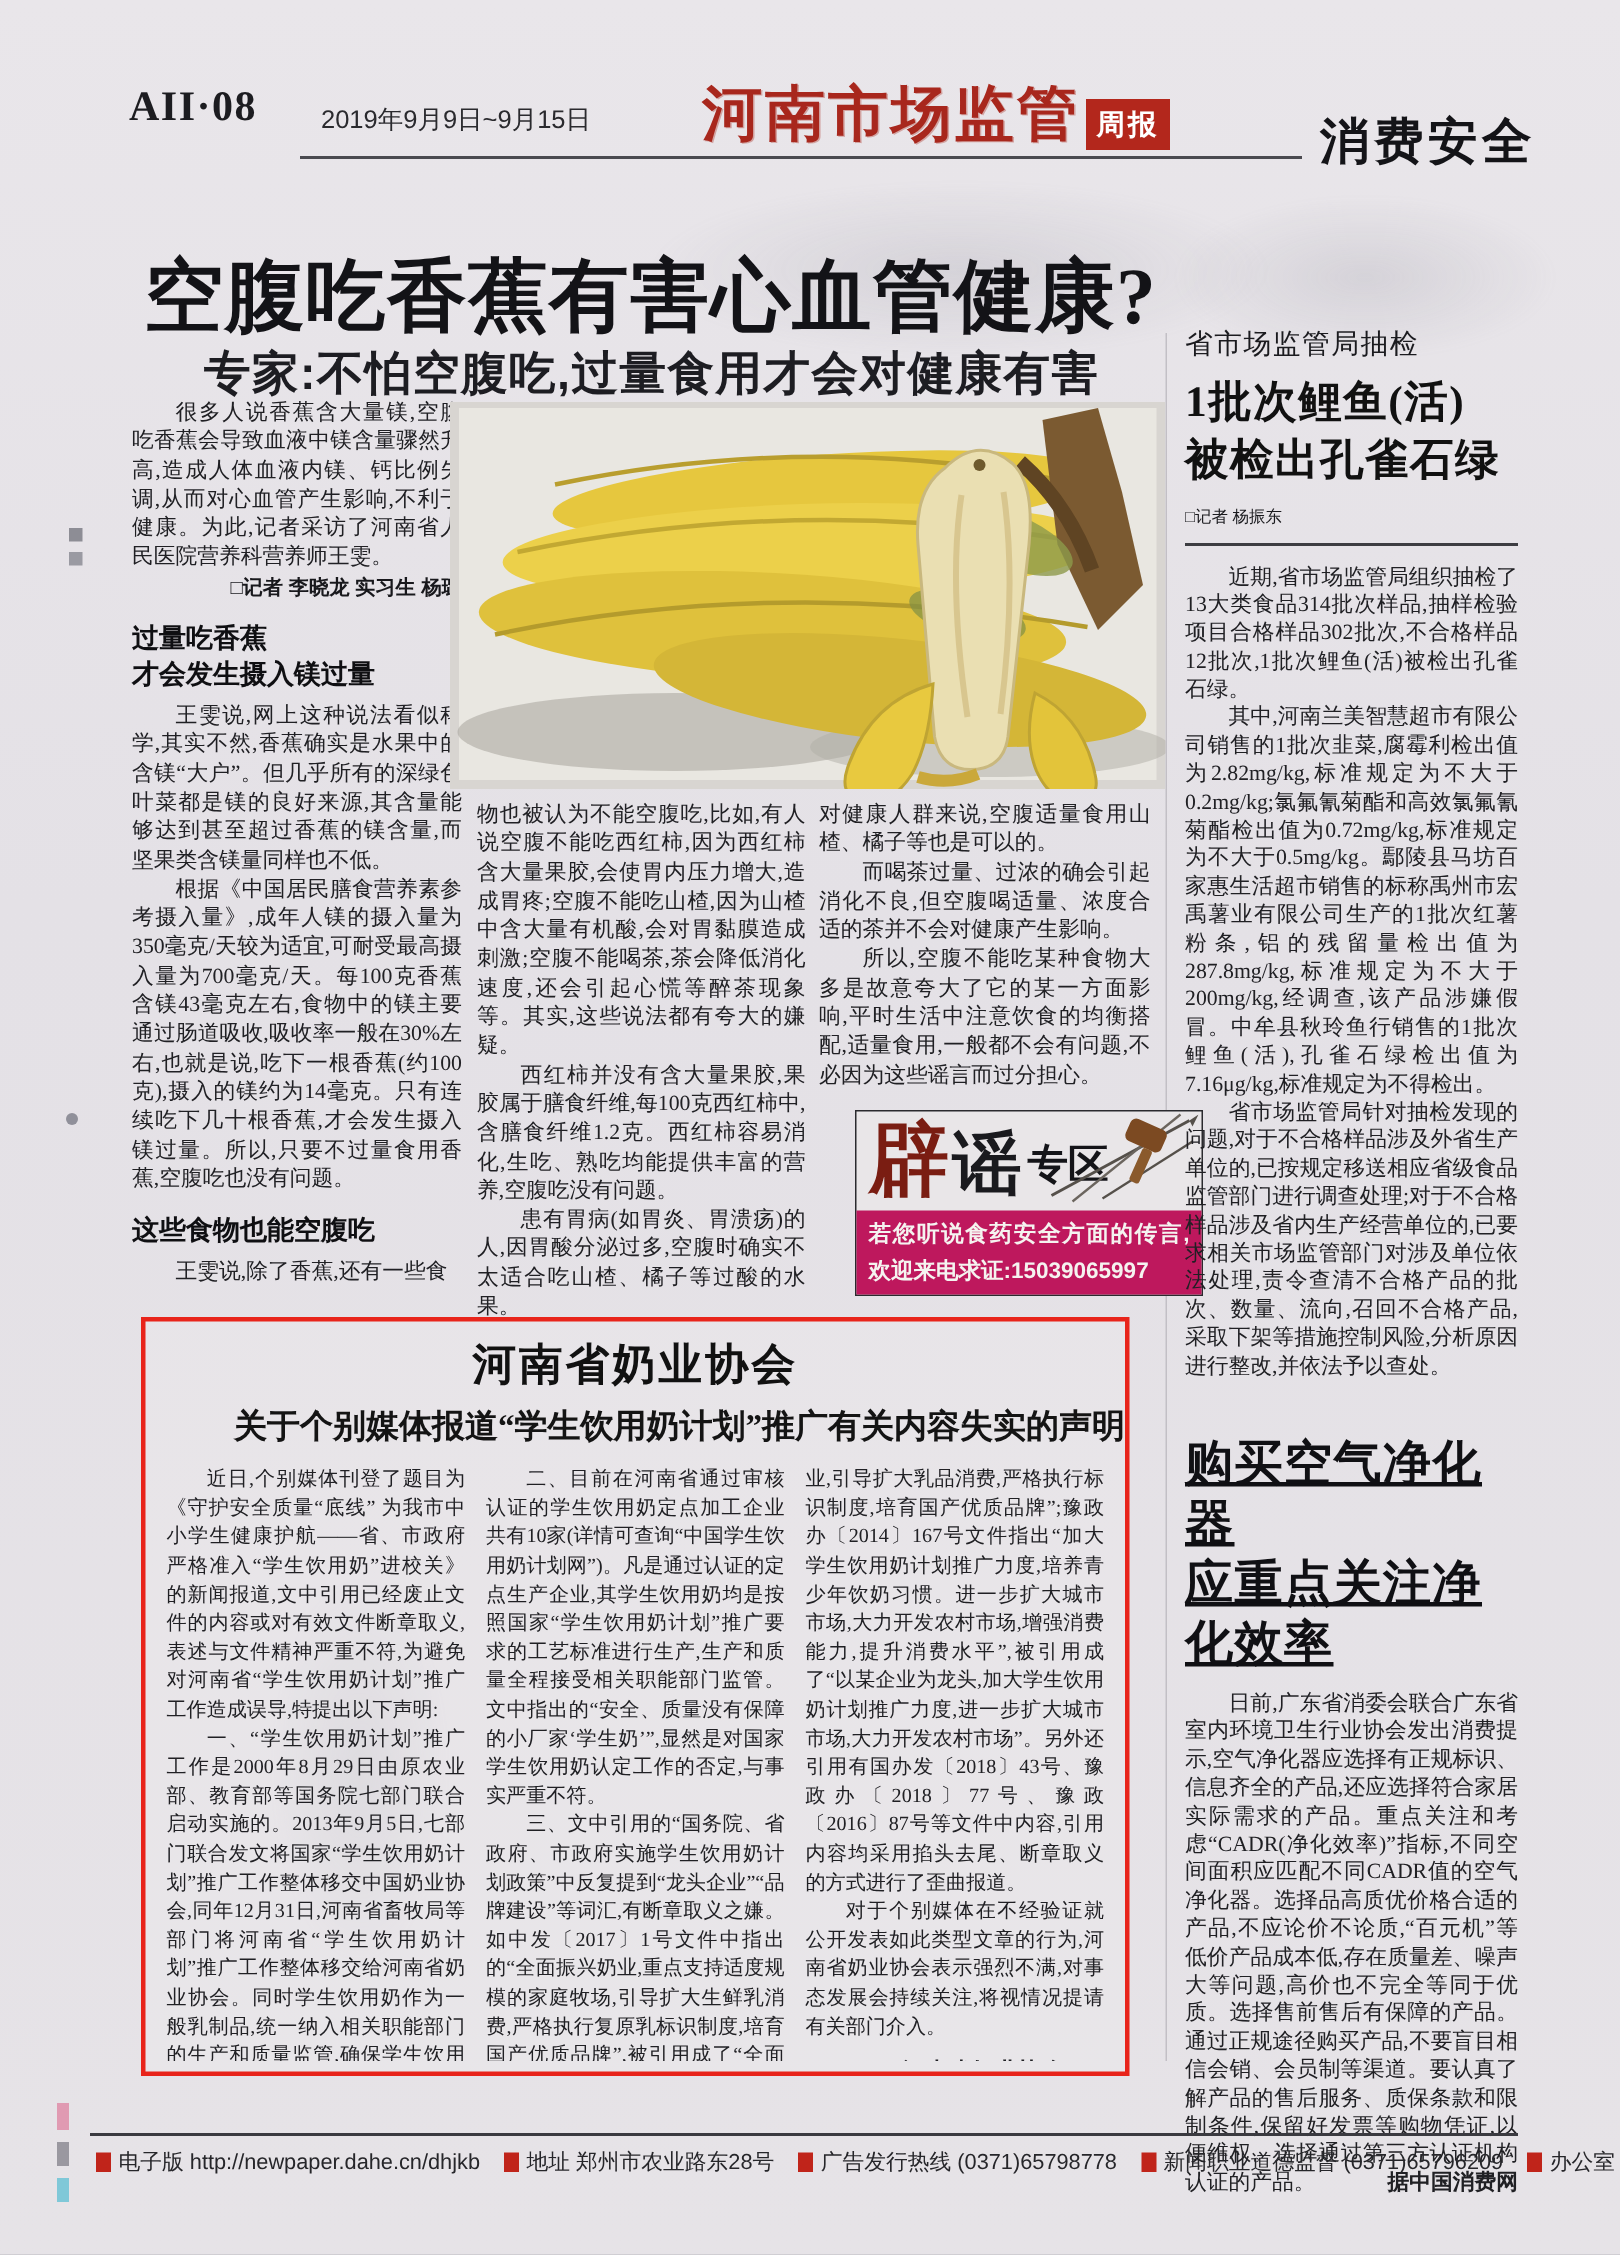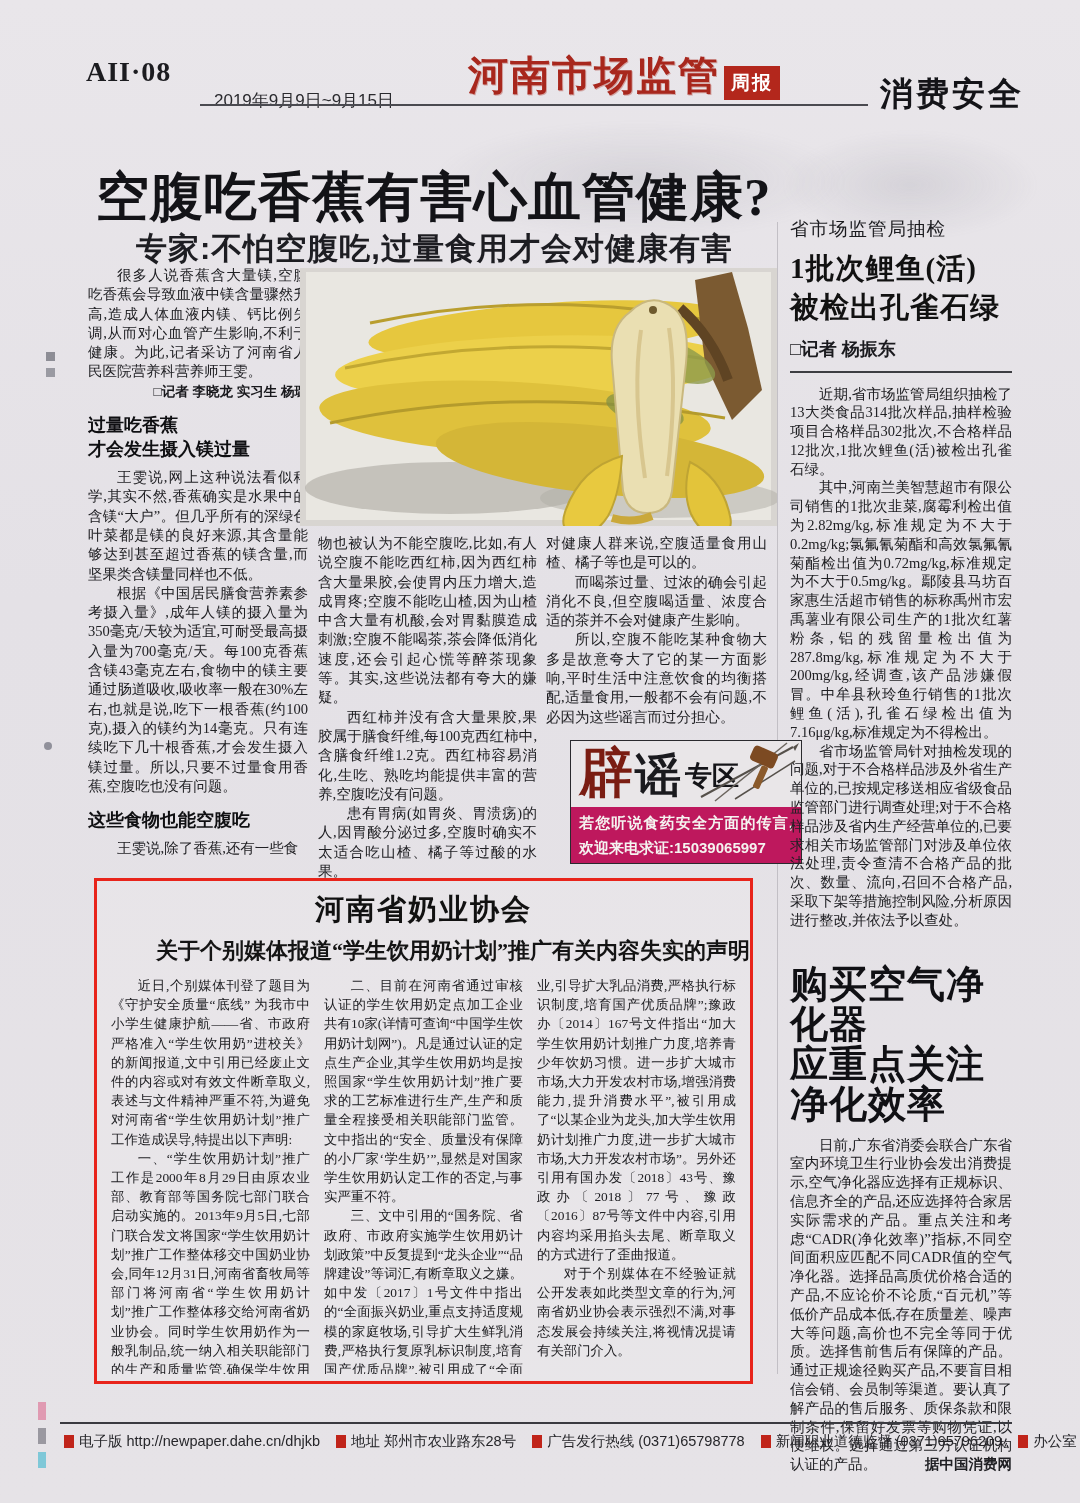--- a/index.html
+++ b/index.html
@@ -40,24 +40,24 @@
   
   .stmt{border:3.5px solid #e8241b;background:rgba(236,233,236,.45);}
   .stmt-title{font-family:"Liberation Serif",serif;text-align:center;font-size:29px;font-weight:900;color:#111;margin-top:9px;letter-spacing:2px;}
   .stmt-sub{font-family:"Liberation Serif",serif;text-align:right;font-size:22px;font-weight:900;color:#141414;margin-top:6px;letter-spacing:0;}
   .stmt-cols{display:flex;gap:14px;padding:10px 14px 0 14px;height:398px;overflow:hidden;}
   .stmt-col{flex:1;font-size:13.4px;line-height:19.2px;text-align:justify;color:#202024;}
   .stmt-sig{text-align:right;font-weight:700;font-size:15.5px;line-height:27px;padding-right:26px;margin-top:8px;}
   
   .rb-kicker{font-family:"Liberation Sans",sans-serif;font-size:18.5px;color:#1b1b1f;letter-spacing:1px;}
   .rb-headline{font-family:"Liberation Serif",serif;font-size:29px;font-weight:900;line-height:39px;color:#111;letter-spacing:1px;}
-  .rb-byline{font-family:"Liberation Sans",sans-serif;font-size:18px;font-weight:bold;color:#1a1a1e;margin-top:10px;}
+  .rb-byline{font-family:"Liberation Sans",sans-serif;font-size:11px;font-weight:normal;color:#1a1a1e;margin-top:10px;}
   .rb-rule{height:1.5px;background:#3d3d42;margin:10px 0 12px;}
   .rb-body{font-size:14.5px;line-height:18.8px;text-align:justify;color:#202024;}
-  .rb-h2{font-family:"Liberation Serif",serif;font-size:38px;font-weight:900;line-height:40px;color:#101014;letter-spacing:1px;margin:34px 0 12px;}
+  .rb-h2{font-family:"Liberation Serif",serif;font-size:32px;font-weight:900;line-height:40px;color:#101014;letter-spacing:1px;margin:34px 0 12px;text-decoration:underline;}
   .src{float:right;font-weight:bold;font-family:"Liberation Serif",serif;}
   
   .ft-editors{font-family:"Liberation Sans",sans-serif;font-size:15px;color:#222;text-align:right;font-weight:500;}
   .ft-rule{height:2px;background:#3a3a40;}
   .ft-items{display:flex;gap:16px;font-family:"Liberation Sans",sans-serif;font-size:14.5px;color:#26262a;white-space:nowrap;}
   .ft-item{display:flex;align-items:center;gap:5px;}
   .ft-sq{width:10px;height:13px;background:#c0241a;display:inline-block;flex:none;}
   
   .vrule{width:1px;background:#c2bfc5;}
   .mark{position:absolute;}
@@ -68,21 +68,21 @@
 
 <div class="page">
 
   <div class="ghost" style="left:430px;top:120px;width:420px;height:120px;"></div>
   <div class="ghost" style="left:780px;top:130px;width:260px;height:110px;"></div>
   <div class="ghost" style="left:180px;top:1050px;width:120px;height:260px;"></div>
 
   <div class="abs" style="left:86px;top:56px;">
     <span class="pageno">AII·08</span>
   </div>
-  <div class="abs dateline" style="left:202px;top:89px;padding-left:12px;">2019年9月9日~9月15日</div>
+  <div class="abs dateline" style="left:202px;top:68px;padding-left:12px;">2019年9月9日~9月15日</div>
   <div class="abs hdr-rule" style="left:200px;top:104px;width:668px;"></div>
   <div class="abs" style="left:468px;top:48px;">
     <span class="masthead">河南市场监管</span>
     <span class="masthead-badge">周报</span>
   </div>
   <div class="abs section-label" style="left:880px;top:72px;">消费安全</div>
 
   <div class="abs main-headline" style="left:96px;top:162px;">空腹吃香蕉有害心血管健康?</div>
   <div class="abs main-subtitle" style="left:136px;top:228px;">专家:不怕空腹吃,过量食用才会对健康有害</div>
 

